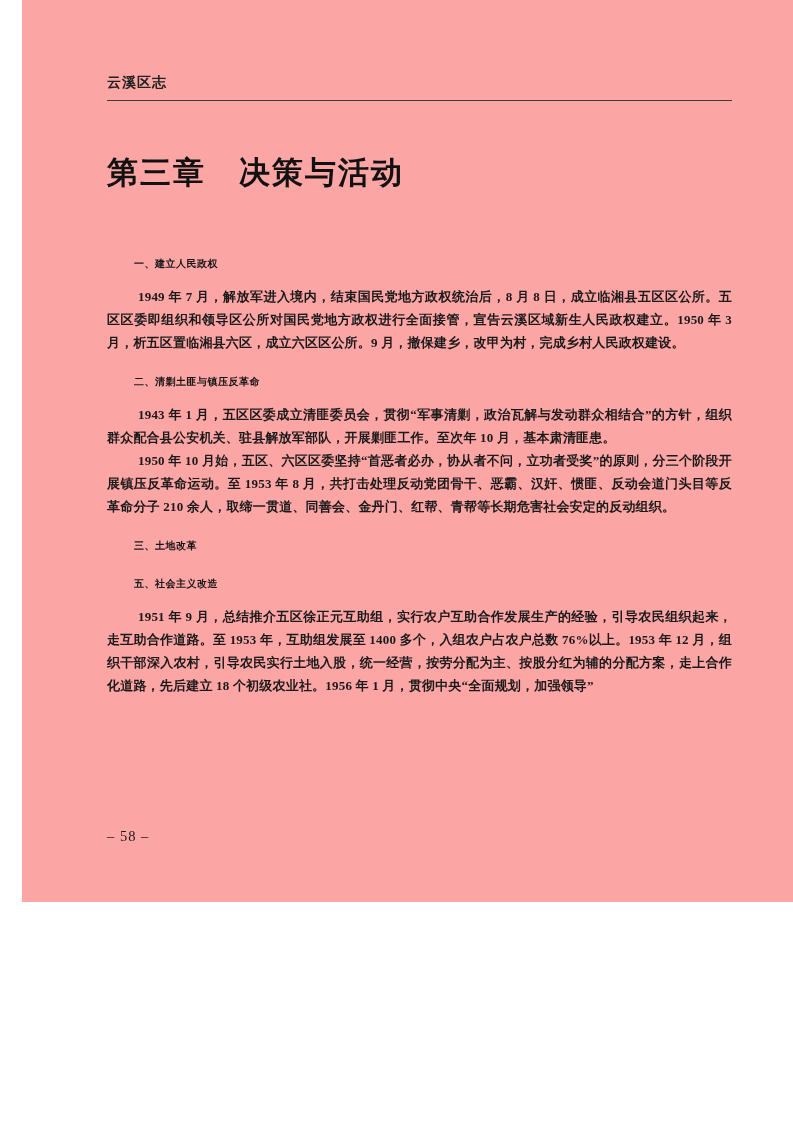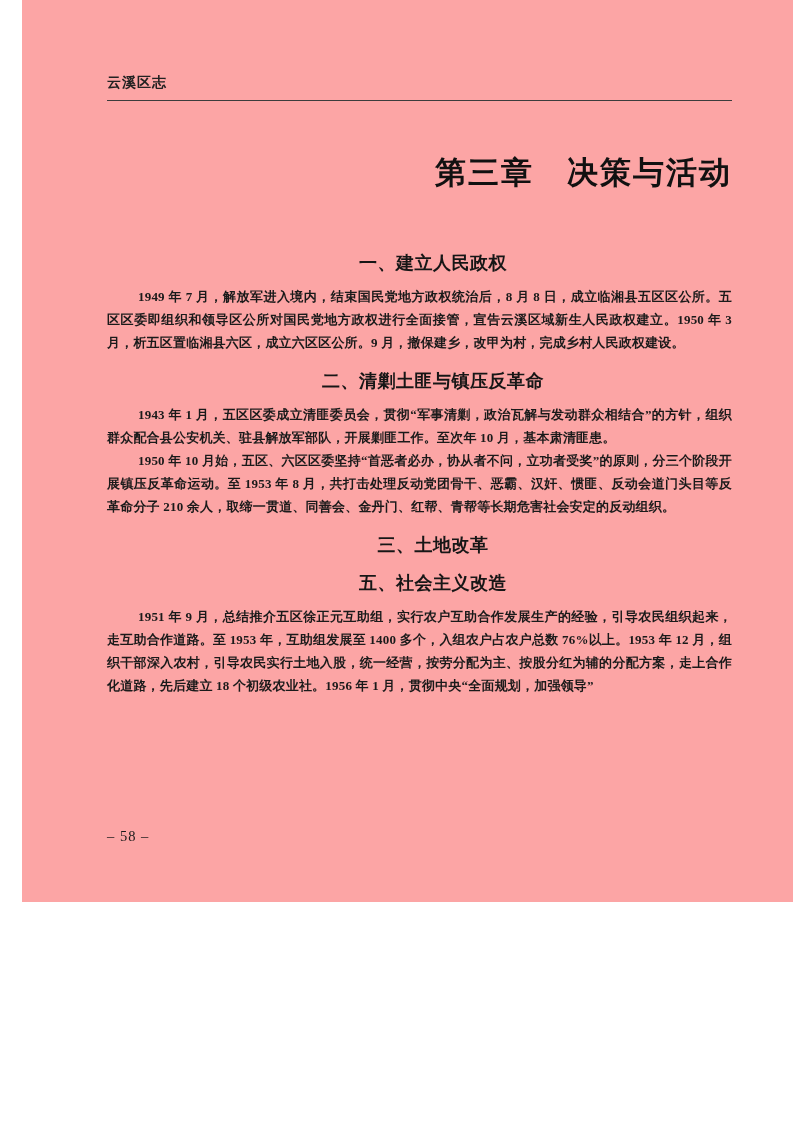--- a/index.html
+++ b/index.html
@@ -25,38 +25,37 @@
     color: #222;
   }
   .head-rule {
     margin: 9px 0 0 0;
     border: none;
     border-top: 1.5px solid #3c3c3c;
     height: 0;
   }
   .chapter-title {
     margin: 52px 0 59px 0;
-    text-align: right;
+    text-align: left;
     font-family: "Liberation Serif", "DejaVu Serif", serif;
     font-weight: 700;
     font-size: 31px;
     line-height: 40px;
     letter-spacing: 2px;
     color: #111;
   }
   .sec-heading {
     margin: 15px 0 10px 0;
     font-family: "Liberation Sans", "DejaVu Sans", sans-serif;
     font-weight: 700;
-    font-size: 18px;
+    font-size: 10px;
     line-height: 23px;
     letter-spacing: 0.5px;
     text-indent: 27px;
     color: #161616;
-    text-align: center;
   }
   .body-para {
     margin: 0;
     font-size: 13px;
     line-height: 23.2px;
     text-align: justify;
     text-indent: 31px;
     letter-spacing: 0.2px;
     color: #1a1a1a;
     font-weight: bold;

